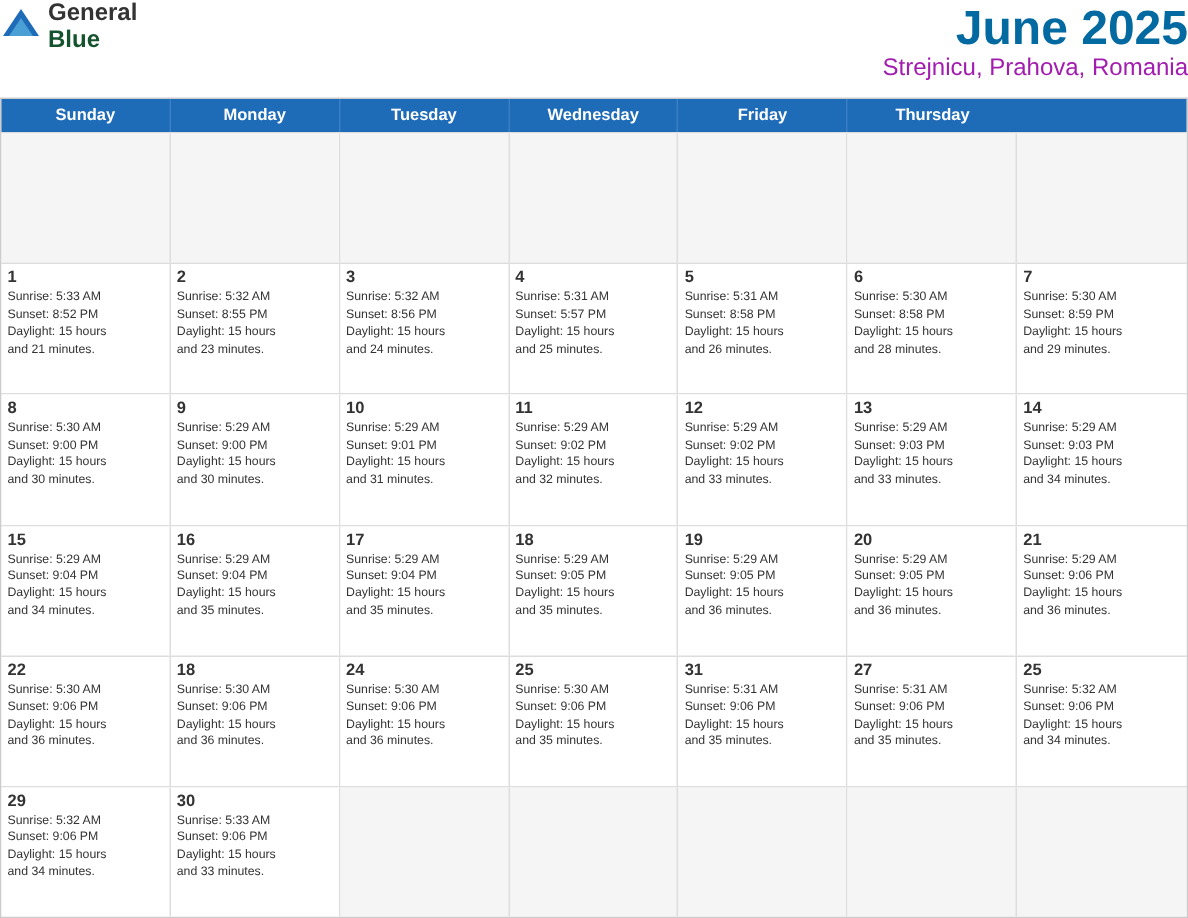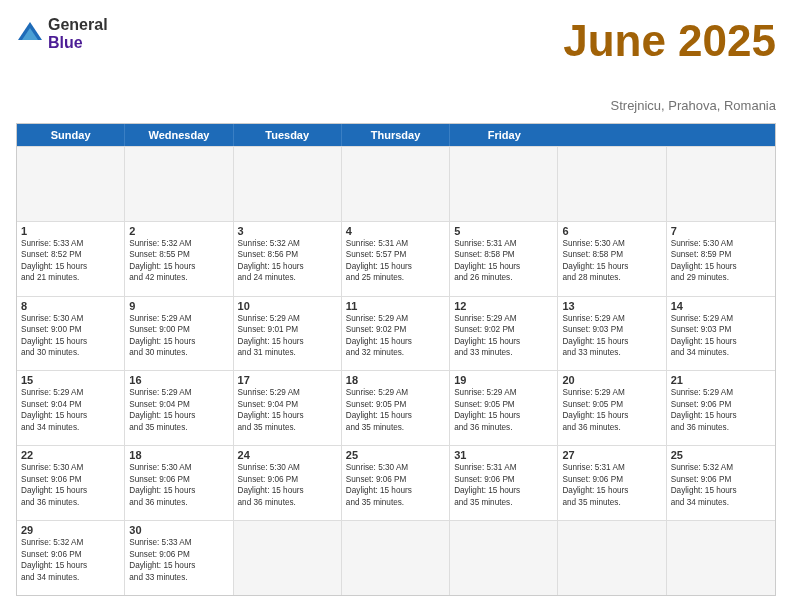--- a/index.html
+++ b/index.html
@@ -6,21 +6,20 @@
     body {
       font-family: Arial, sans-serif;
       background: #fff;
       width: 792px;
       height: 612px;
       overflow: hidden;
     }
     .page {
       width: 792px;
       height: 612px;
-      padding: 16px;
       display: flex;
       flex-direction: column;
     }
     .header {
       display: flex;
       justify-content: space-between;
       align-items: flex-start;
       margin-bottom: 10px;
     }
     .logo {
@@ -34,38 +33,37 @@
       line-height: 1.1;
     }
     .logo-text .general {
       font-size: 16px;
       font-weight: bold;
       color: #333;
     }
     .logo-text .blue {
       font-size: 16px;
       font-weight: bold;
-      color: #4c1d95;
+      color: #14532d;
     }
     .logo-icon {
       width: 28px;
       height: 28px;
     }
     .title-block {
       text-align: right;
     }
     .month-title {
-      font-size: 44px;
-      font-weight: bold;
-      color: #a16207;
+      font-size: 32px;
+      font-weight: bold;
+      color: #0369a1;
     }
     .subtitle {
-      font-size: 13px;
-      color: #737373;
-      margin-top: 32px;
+      font-size: 16px;
+      color: #a21caf;
     }
     .calendar {
       flex: 1;
       display: flex;
       flex-direction: column;
       border: 1px solid #ccc;
     }
     .cal-header {
       display: grid;
       grid-template-columns: repeat(7, 1fr);
@@ -131,24 +129,25 @@
     </div>
     <div class="title-block">
       <div class="month-title">June 2025</div>
       <div class="subtitle">Strejnicu, Prahova, Romania</div>
     </div>
   </div>
 
   <div class="calendar">
     <div class="cal-header">
       <div class="cal-header-cell">Sunday</div>
+      <div class="cal-header-cell">Monday</div>
+      <div class="cal-header-cell">Tuesday</div>
       <div class="cal-header-cell">Wednesday</div>
-      <div class="cal-header-cell">Tuesday</div>
+      <div class="cal-header-cell">Friday</div>
       <div class="cal-header-cell">Thursday</div>
-      <div class="cal-header-cell">Friday</div>
     </div>
     <div class="cal-body" id="cal-body">
     <div class="cal-row">
           <div class="cal-cell empty"></div>
           <div class="cal-cell empty"></div>
           <div class="cal-cell empty"></div>
           <div class="cal-cell empty"></div>
           <div class="cal-cell empty"></div>
           <div class="cal-cell empty"></div>
           <div class="cal-cell empty"></div>
@@ -159,21 +158,21 @@
             <span class="cell-line">Sunrise: 5:33 AM</span>
             <span class="cell-line">Sunset: 8:52 PM</span>
             <span class="cell-line">Daylight: 15 hours</span>
             <span class="cell-line">and 21 minutes.</span>
           </div>
           <div class="cal-cell">
             <span class="day-num">2</span>
             <span class="cell-line">Sunrise: 5:32 AM</span>
             <span class="cell-line">Sunset: 8:55 PM</span>
             <span class="cell-line">Daylight: 15 hours</span>
-            <span class="cell-line">and 42 minutes.</span>
+            <span class="cell-line">and 23 minutes.</span>
           </div>
           <div class="cal-cell">
             <span class="day-num">3</span>
             <span class="cell-line">Sunrise: 5:32 AM</span>
             <span class="cell-line">Sunset: 8:56 PM</span>
             <span class="cell-line">Daylight: 15 hours</span>
             <span class="cell-line">and 24 minutes.</span>
           </div>
           <div class="cal-cell">
             <span class="day-num">4</span>

